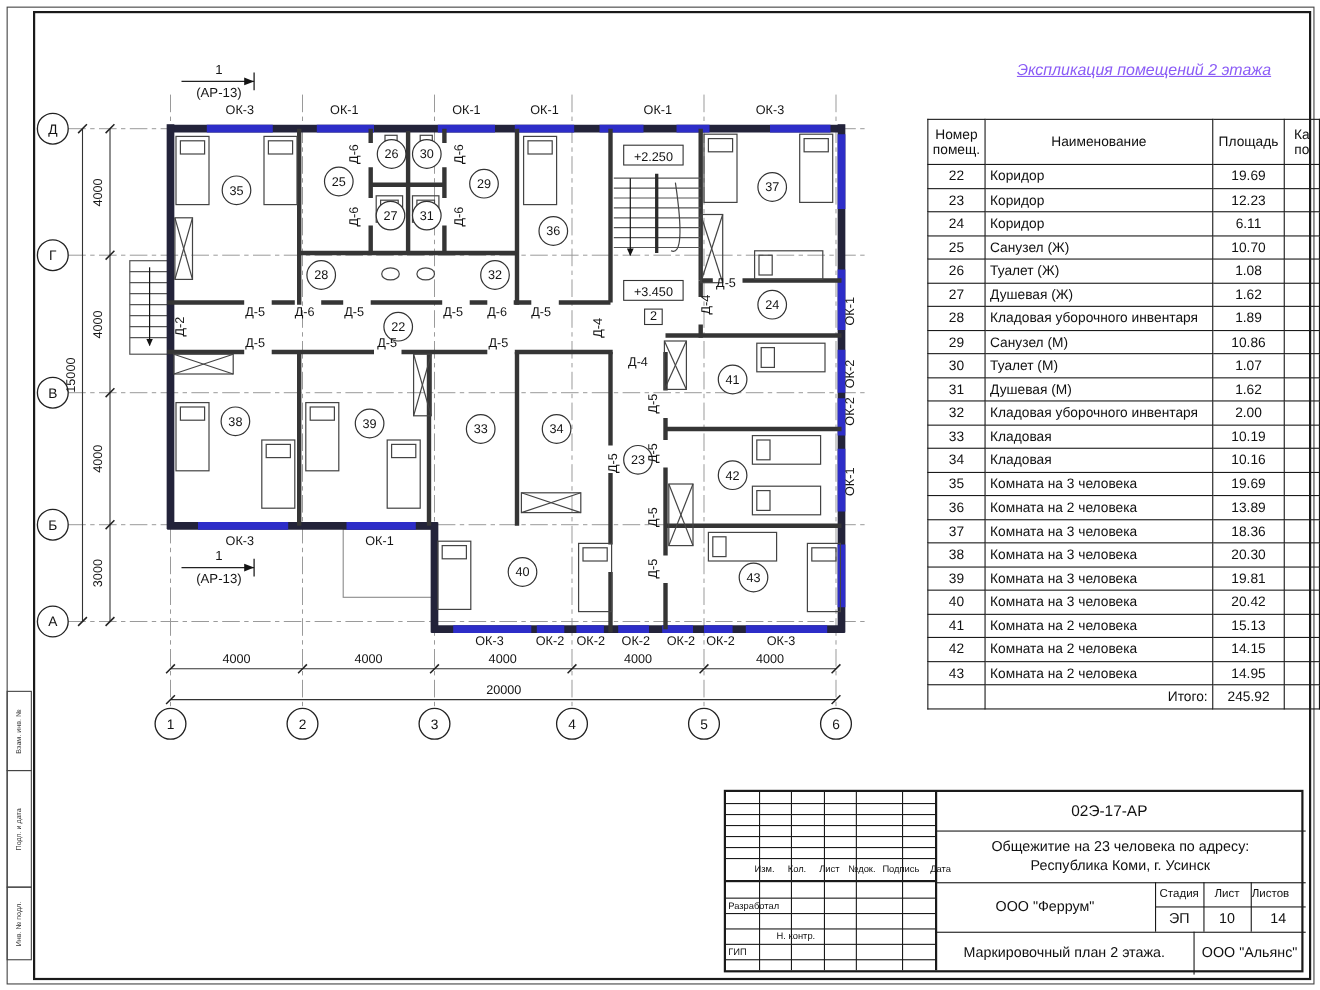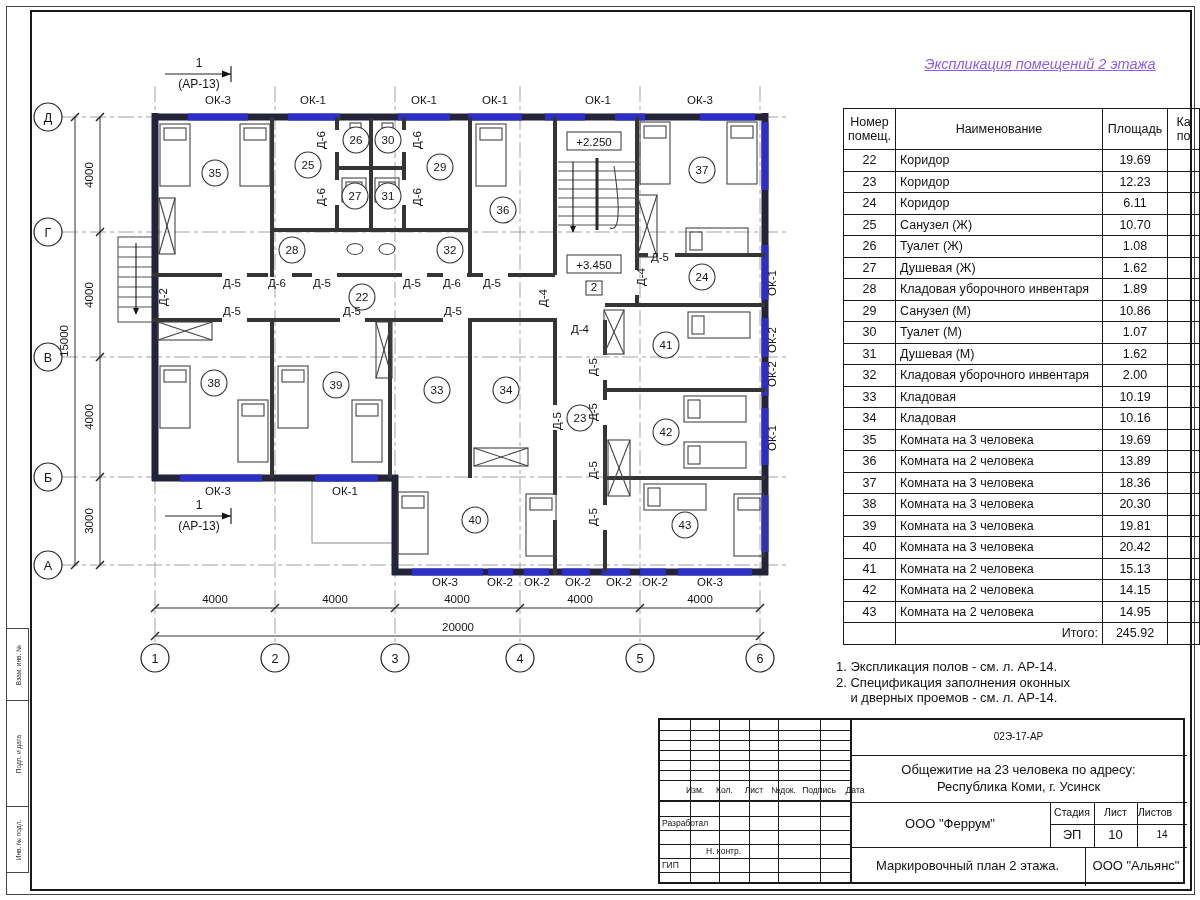--- a/index.html
+++ b/index.html
@@ -632,21 +632,20 @@
         </tr>
         <tr>
           <td class="c-num"></td>
           <td class="c-name total-label">Итого:</td>
           <td class="c-area">245.92</td>
           <td class="c-cut"></td>
         </tr>
       </tbody>
   </table>
 
-  <div class="notes" id="notes"><div>1. Экспликация полов - см. л. АР-14.</div><div>2. Спецификация заполнения оконных</div><div>    и дверных проемов - см. л. АР-14.</div></div>
 
   <div class="tb">
     <div class="vl" style="left:30px;"></div>
       <div class="vl" style="left:59px;"></div>
     <div class="vl" style="left:89px;"></div>
       <div class="vl" style="left:118px;"></div>
     <div class="vl" style="left:160px;"></div>
     <div class="vl" style="left:190px;width:2px;"></div>
     <div class="hl" style="top:10px;width:190px;"></div>
       <div class="hl" style="top:20px;width:190px;"></div>
@@ -676,28 +675,28 @@
 
     <div class="hl" style="left:190px;top:35px;width:337px;"></div>
     <div class="hl" style="left:190px;top:82px;width:337px;"></div>
     <div class="hl" style="left:390px;top:104px;width:137px;"></div>
     <div class="hl" style="left:190px;top:127px;width:337px;"></div>
     <div class="vl" style="left:390px;top:82px;height:45px;"></div>
     <div class="vl" style="left:434px;top:82px;height:45px;"></div>
     <div class="vl" style="left:477px;top:82px;height:45px;"></div>
     <div class="vl" style="left:425px;top:127px;height:39px;"></div>
 
-    <div class="cell" style="left:190px;top:0;width:337px;height:35px;font-size:10px;">02Э-17-АР</div>
+    <div class="cell" style="left:180px;top:0;width:337px;height:35px;font-size:14px;">02Э-17-АР</div>
     <div class="cell" style="left:190px;top:35px;width:337px;height:47px;font-size:13px;flex-direction:column;">
       <div>Общежитие на 23 человека по адресу:</div>
       <div>Республика Коми, г. Усинск</div>
     </div>
     <div class="cell" style="left:190px;top:82px;width:200px;height:45px;font-size:13px;">ООО "Феррум"</div>
     <div class="cell" style="left:390px;top:82px;width:44px;height:22px;font-size:10.5px;">Стадия</div>
     <div class="cell" style="left:434px;top:82px;width:43px;height:22px;font-size:10.5px;">Лист</div>
     <div class="cell" style="left:470px;top:82px;width:50px;height:22px;font-size:10.5px;text-align:right;">Листов</div>
     <div class="cell" style="left:390px;top:104px;width:44px;height:23px;font-size:13px;">ЭП</div>
     <div class="cell" style="left:434px;top:104px;width:43px;height:23px;font-size:13px;">10</div>
-    <div class="cell" style="left:477px;top:104px;width:50px;height:23px;font-size:10px;">14</div>
+    <div class="cell" style="left:477px;top:104px;width:50px;height:23px;font-size:13px;">14</div>
     <div class="cell" style="left:190px;top:127px;width:235px;height:39px;font-size:13px;">Маркировочный план 2 этажа.</div>
     <div class="cell" style="left:425px;top:127px;width:102px;height:39px;font-size:13px;">ООО "Альянс"</div>
   </div>
 </div>
 
 </body></html>

